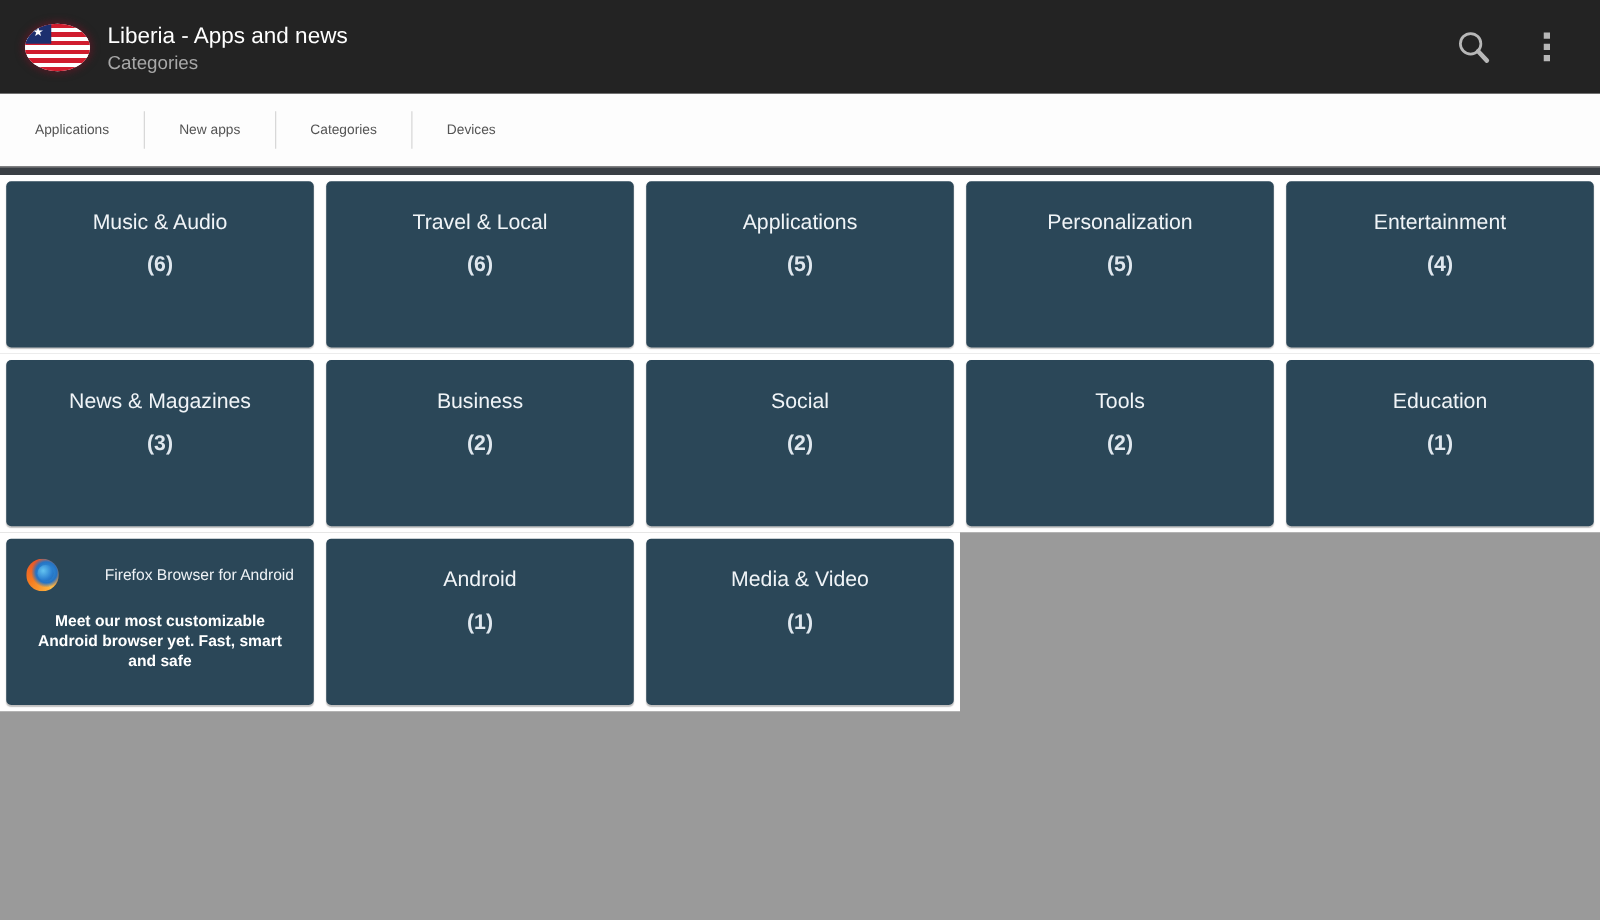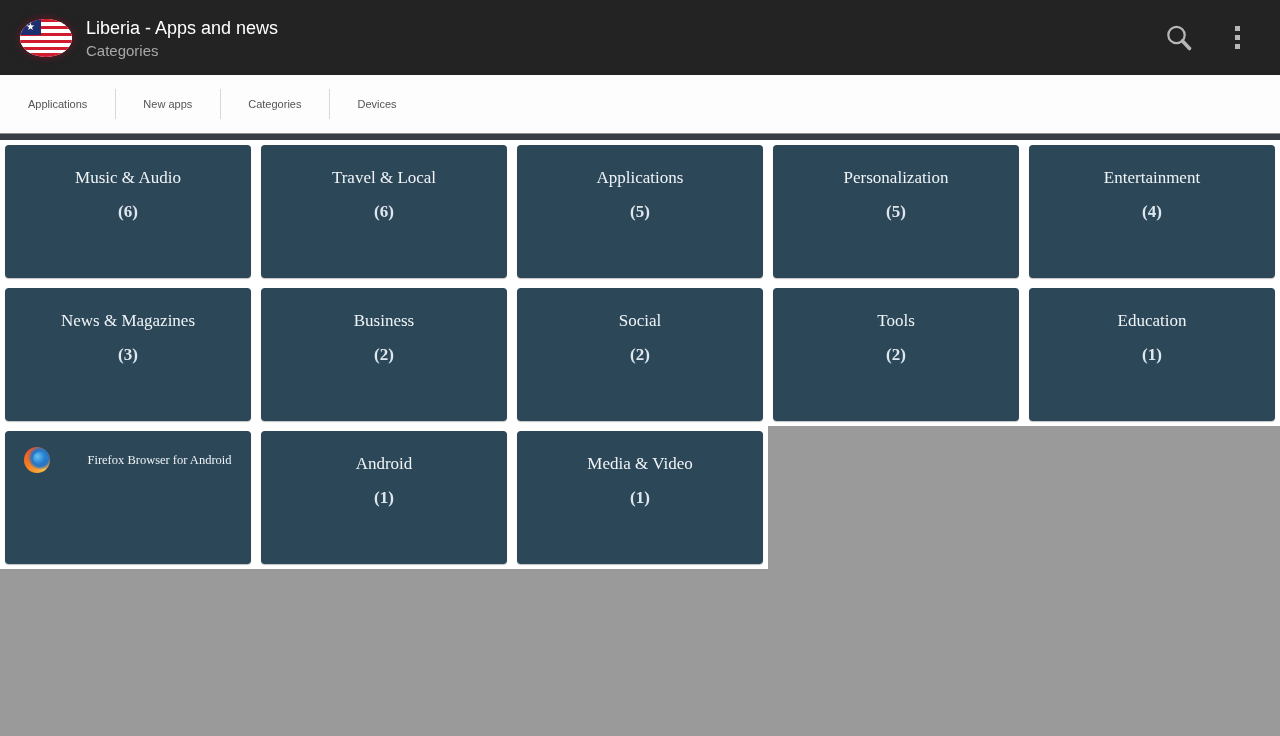--- a/index.html
+++ b/index.html
@@ -151,21 +151,20 @@
     border-top: 1px solid #8d8d8d;
   }
 
   
   .grid-area {
     position: absolute;
     top: 140px; left: 0;
     width: 1076px;
     height: 596px;
     background: #9a9a9a;
-    font-family: Liberation Serif, serif;
   }
   .grid-row {
     display: flex;
     width: 1280px;
     height: 143px;
     background: transparent;
   }
   .cell {
     width: 256px;
     height: 143px;
@@ -366,20 +365,21 @@
     </div>
   </div>
 
   <div class="grid-row">
     <div class="cell">
       <div class="ad-tile">
         <div class="ad-head">
           <span class="ff-logo"></span>
           <span class="ad-title">Firefox Browser for Android</span>
         </div>
+        <div class="ad-desc">Meet our most customizable Android browser yet. Fast, smart and safe</div>
       </div>
     </div>
     <div class="cell">
       <div class="tile">
         <div class="tile-name">Android</div>
         <div class="tile-count">(1)</div>
       </div>
     </div>
     <div class="cell">
       <div class="tile">

